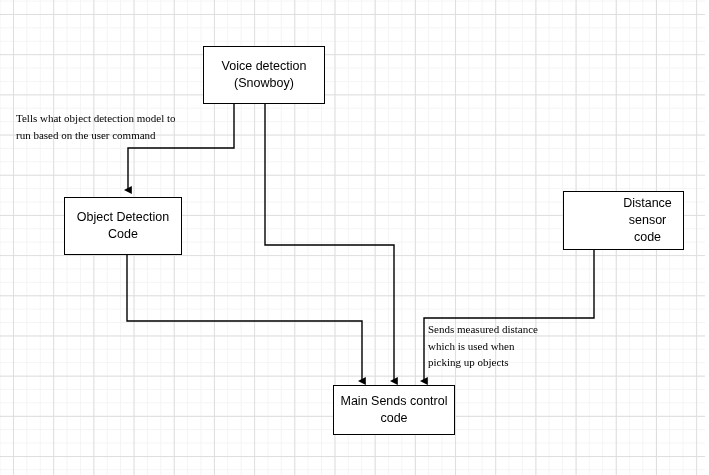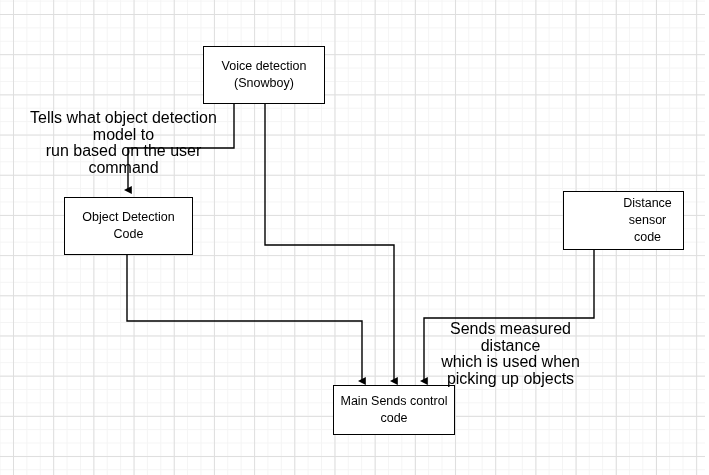--- a/index.html
+++ b/index.html
@@ -62,25 +62,25 @@
     text-align: center;
     color: #000000;
     font-size: 12.5px;
     line-height: 17px;
     font-family: "Liberation Sans", sans-serif;
   }
   .node span { display: block; white-space: pre-line; }
   .edge-label {
     position: absolute;
     color: #000000;
-    font-size: 16px;
+    font-size: 11px;
     line-height: 16.5px;
-    text-align: center;
+    text-align: left;
     white-space: pre-line;
-    font-family: Liberation Sans, sans-serif;
+    font-family: Liberation Serif, serif;
   }
 </style>
 </head>
 <body>
 
 <div id="canvas">
 
   <svg id="diagram" viewBox="0 0 709 475" xmlns="http://www.w3.org/2000/svg">
     <defs>
       <marker id="arrowhead" markerWidth="9" markerHeight="9" refX="4.5" refY="4.4" orient="auto" markerUnits="userSpaceOnUse">
@@ -95,21 +95,21 @@
     <path fill="none" stroke="#000000" stroke-width="1.4" marker-end="url(#arrowhead)" d="M 127 255 L 127 321 L 362 321 L 362 381"></path>
 
     <path fill="none" stroke="#000000" stroke-width="1.4" marker-end="url(#arrowhead)" d="M 594 250 L 594 318 L 424 318 L 424 381"></path>
   </svg>
 
   <div class="node" id="node-voice-detection" style="left: 203px; top: 46px; width: 122px; height: 58px;">
     <span>Voice detection
 (Snowboy)</span>
   </div>
 
-  <div class="node" id="node-object-detection" style="left: 64px; top: 197px; width: 129px; height: 58px;">
+  <div class="node" id="node-object-detection" style="left: 64px; top: 197px; width: 118px; height: 58px;">
     <span>Object Detection
 Code</span>
   </div>
 
   <div class="node" id="node-distance-sensor" style="left: 563px; top: 191px; width: 121px; height: 59px; padding-left: 48px;">
     <span>Distance sensor
 code</span>
   </div>
 
   <div class="node" id="node-main-robot-control" style="left: 333px; top: 385px; width: 122px; height: 50px;">

